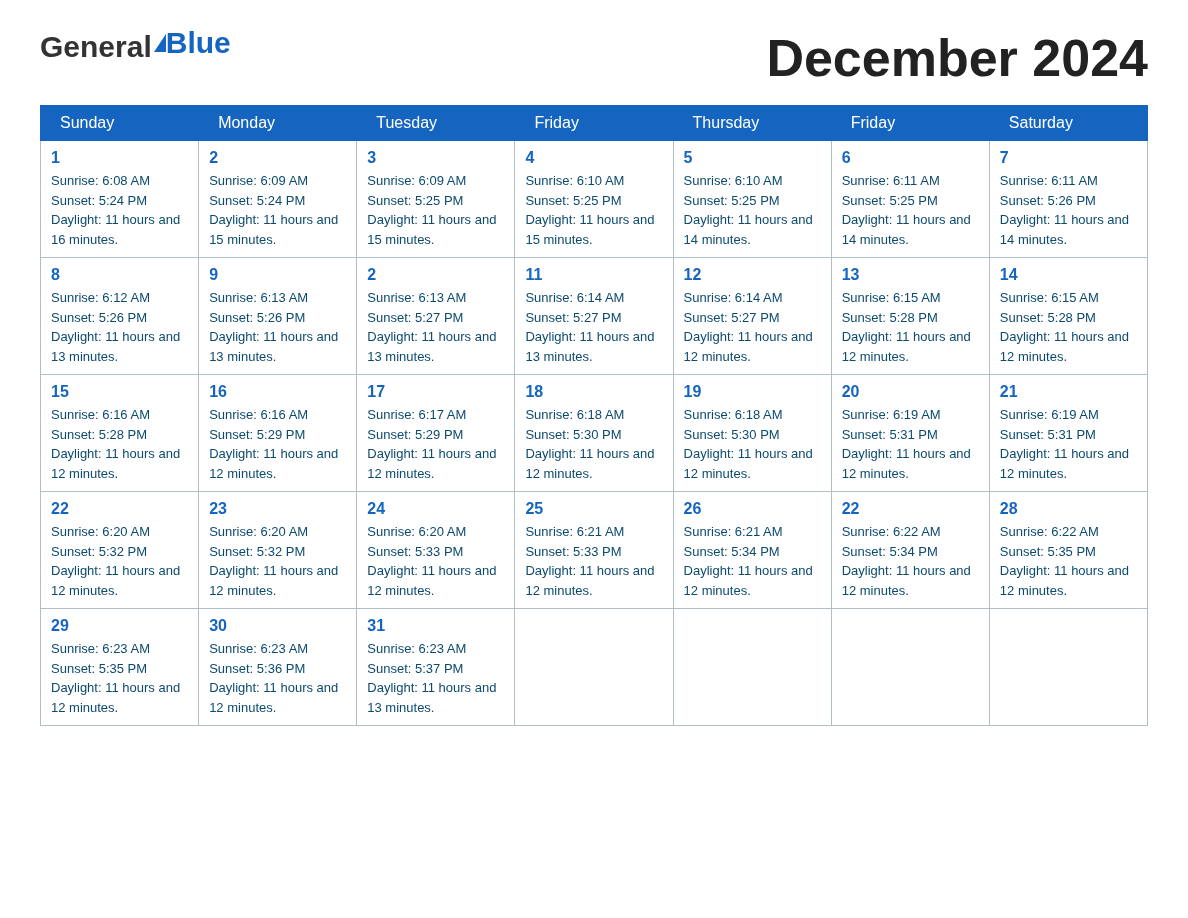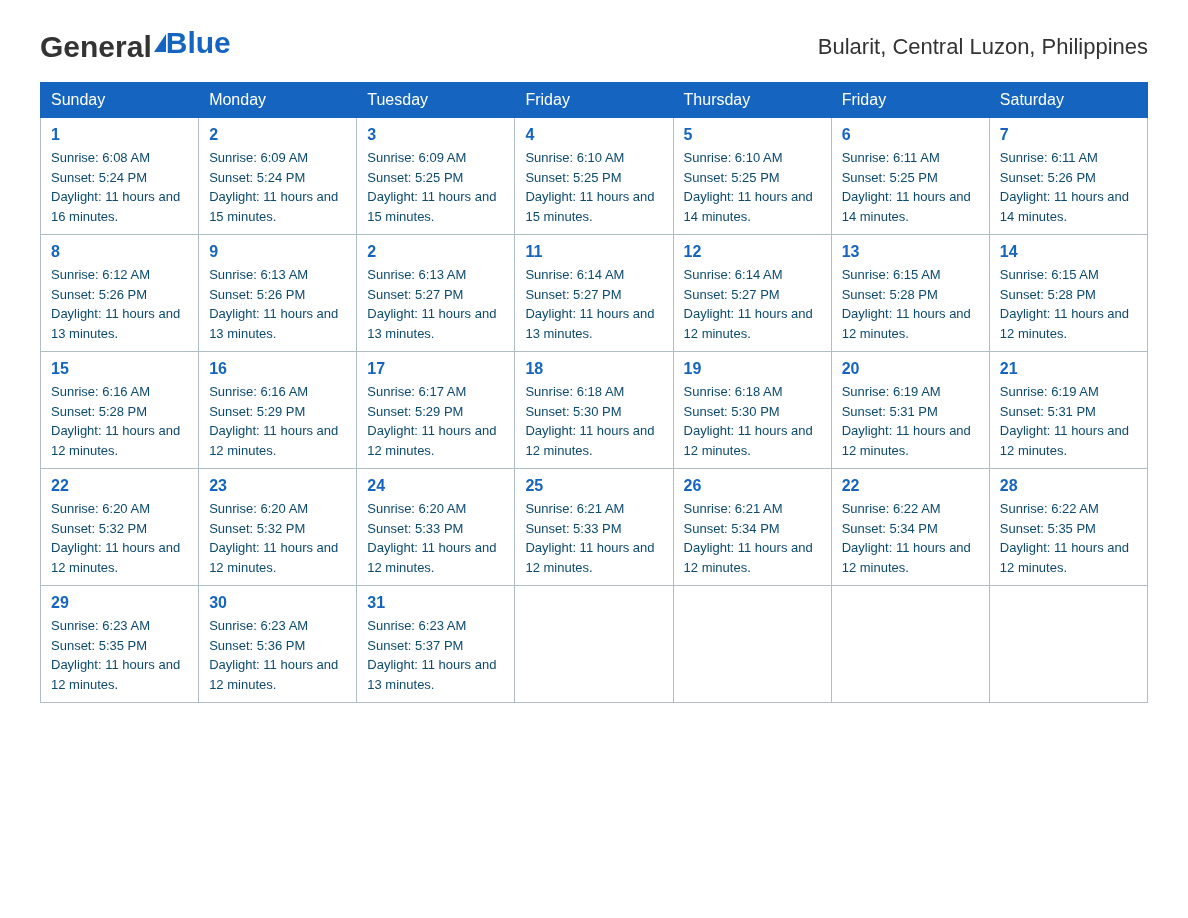--- a/index.html
+++ b/index.html
@@ -49,21 +49,21 @@
     .calendar-table {
       width: 100%;
       border-collapse: collapse;
       border: 1px solid #1565c0;
     }
     .calendar-table th {
       background-color: #1565c0;
       color: #fff;
       font-size: 16px;
       font-weight: normal;
-      padding: 8px 10px;
+      padding: 8px 19px;
       text-align: left;
       border: 1px solid #1565c0;
     }
     .calendar-table td {
       border: 1px solid #b0bec5;
       padding: 8px 10px;
       vertical-align: top;
       width: 14.28%;
       min-height: 100px;
       font-size: 13px;
@@ -94,21 +94,21 @@
 
 <div class="header-row">
   <div class="logo">
     <div class="logo-wrapper">
       <span style="font-size:30px;font-weight:bold;color:#333;">General</span>
       <span class="logo-triangle"></span>
     </div>
     <span style="font-size:30px;font-weight:bold;color:#1565c0;margin-top:-4px;">Blue</span>
   </div>
   <div class="title-block">
-    <div class="location-title">Bularit, Central Luzon, Philippines</div>
+    <div class="month-title">December 2024</div>
   </div>
 </div>
 
 <table class="calendar-table">
   <thead>
     <tr>
     <th>Sunday</th>
         <th>Monday</th>
         <th>Tuesday</th>
         <th>Friday</th>

